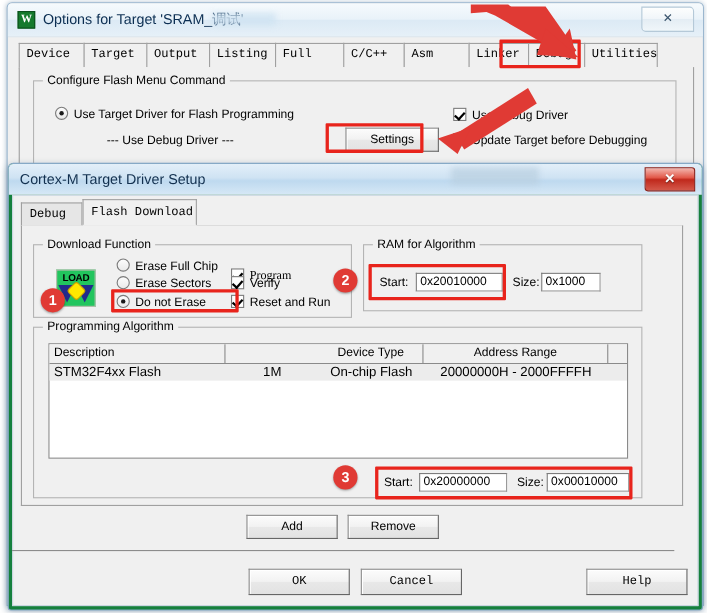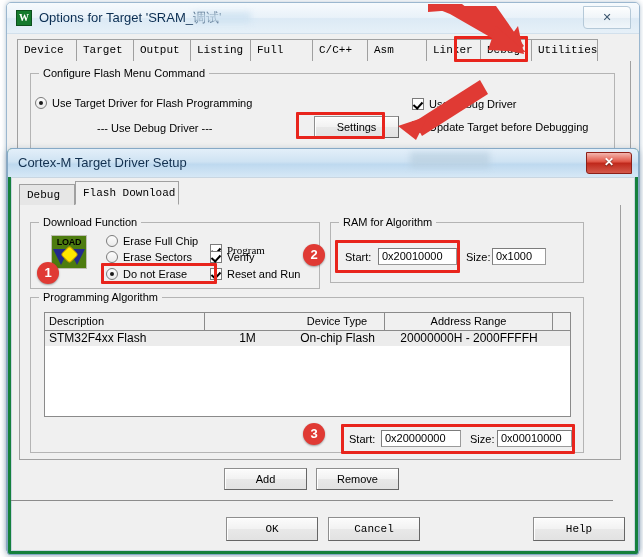--- a/index.html
+++ b/index.html
@@ -315,23 +315,23 @@
     height: 255px;
     background: #f0f0f0;
     border: 1px solid #a0a0a0;
     border-top: none;
     box-sizing: border-box;
   }
 
   
   #load-icon {
     position: absolute;
-    left: 51px; top: 235px;
+    left: 51px; top: 245px;
     width: 36px; height: 34px;
-    background: #4d7c0f;
+    background: #22c55e;
     border: 1px solid #bdbdb2;
     box-sizing: border-box;
   }
   #load-icon .txt {
     position: absolute;
     left: 0; top: 1px;
     width: 100%;
     text-align: center;
     font-size: 9px;
     font-weight: bold;
@@ -466,21 +466,21 @@
     <div class="vtab" style="left:409px;width:55px;">Linker</div>
     <div class="vtab" style="left:463px;width:52px;">Debug</div>
     <div class="vtab selected" style="left:514px;width:67px;">Utilities</div>
   </div>
 
   <div id="outer-panel">
 
     <div class="group" style="left:12px; top:12px; width:585px; height:120px;">
       <div class="glabel">Configure Flash Menu Command</div>
 
-      <div class="radio checked" style="left:4px; top:23px;text-align:right;">
+      <div class="radio checked" style="left:19px; top:23px;text-align:right;">
         <span class="mark"></span><span>Use Target Driver for Flash Programming</span>
       </div>
 
       <div class="flabel" style="left:66px; top:48px;">--- Use Debug Driver ---</div>
 
       <div class="btn" style="left:283px; top:42px; width:85px; height:22px; line-height:21px;">Settings</div>
 
       <div class="cbox checked" style="left:381px; top:24px;">
         <span class="mark"></span><span>Use Debug Driver</span>
       </div>

